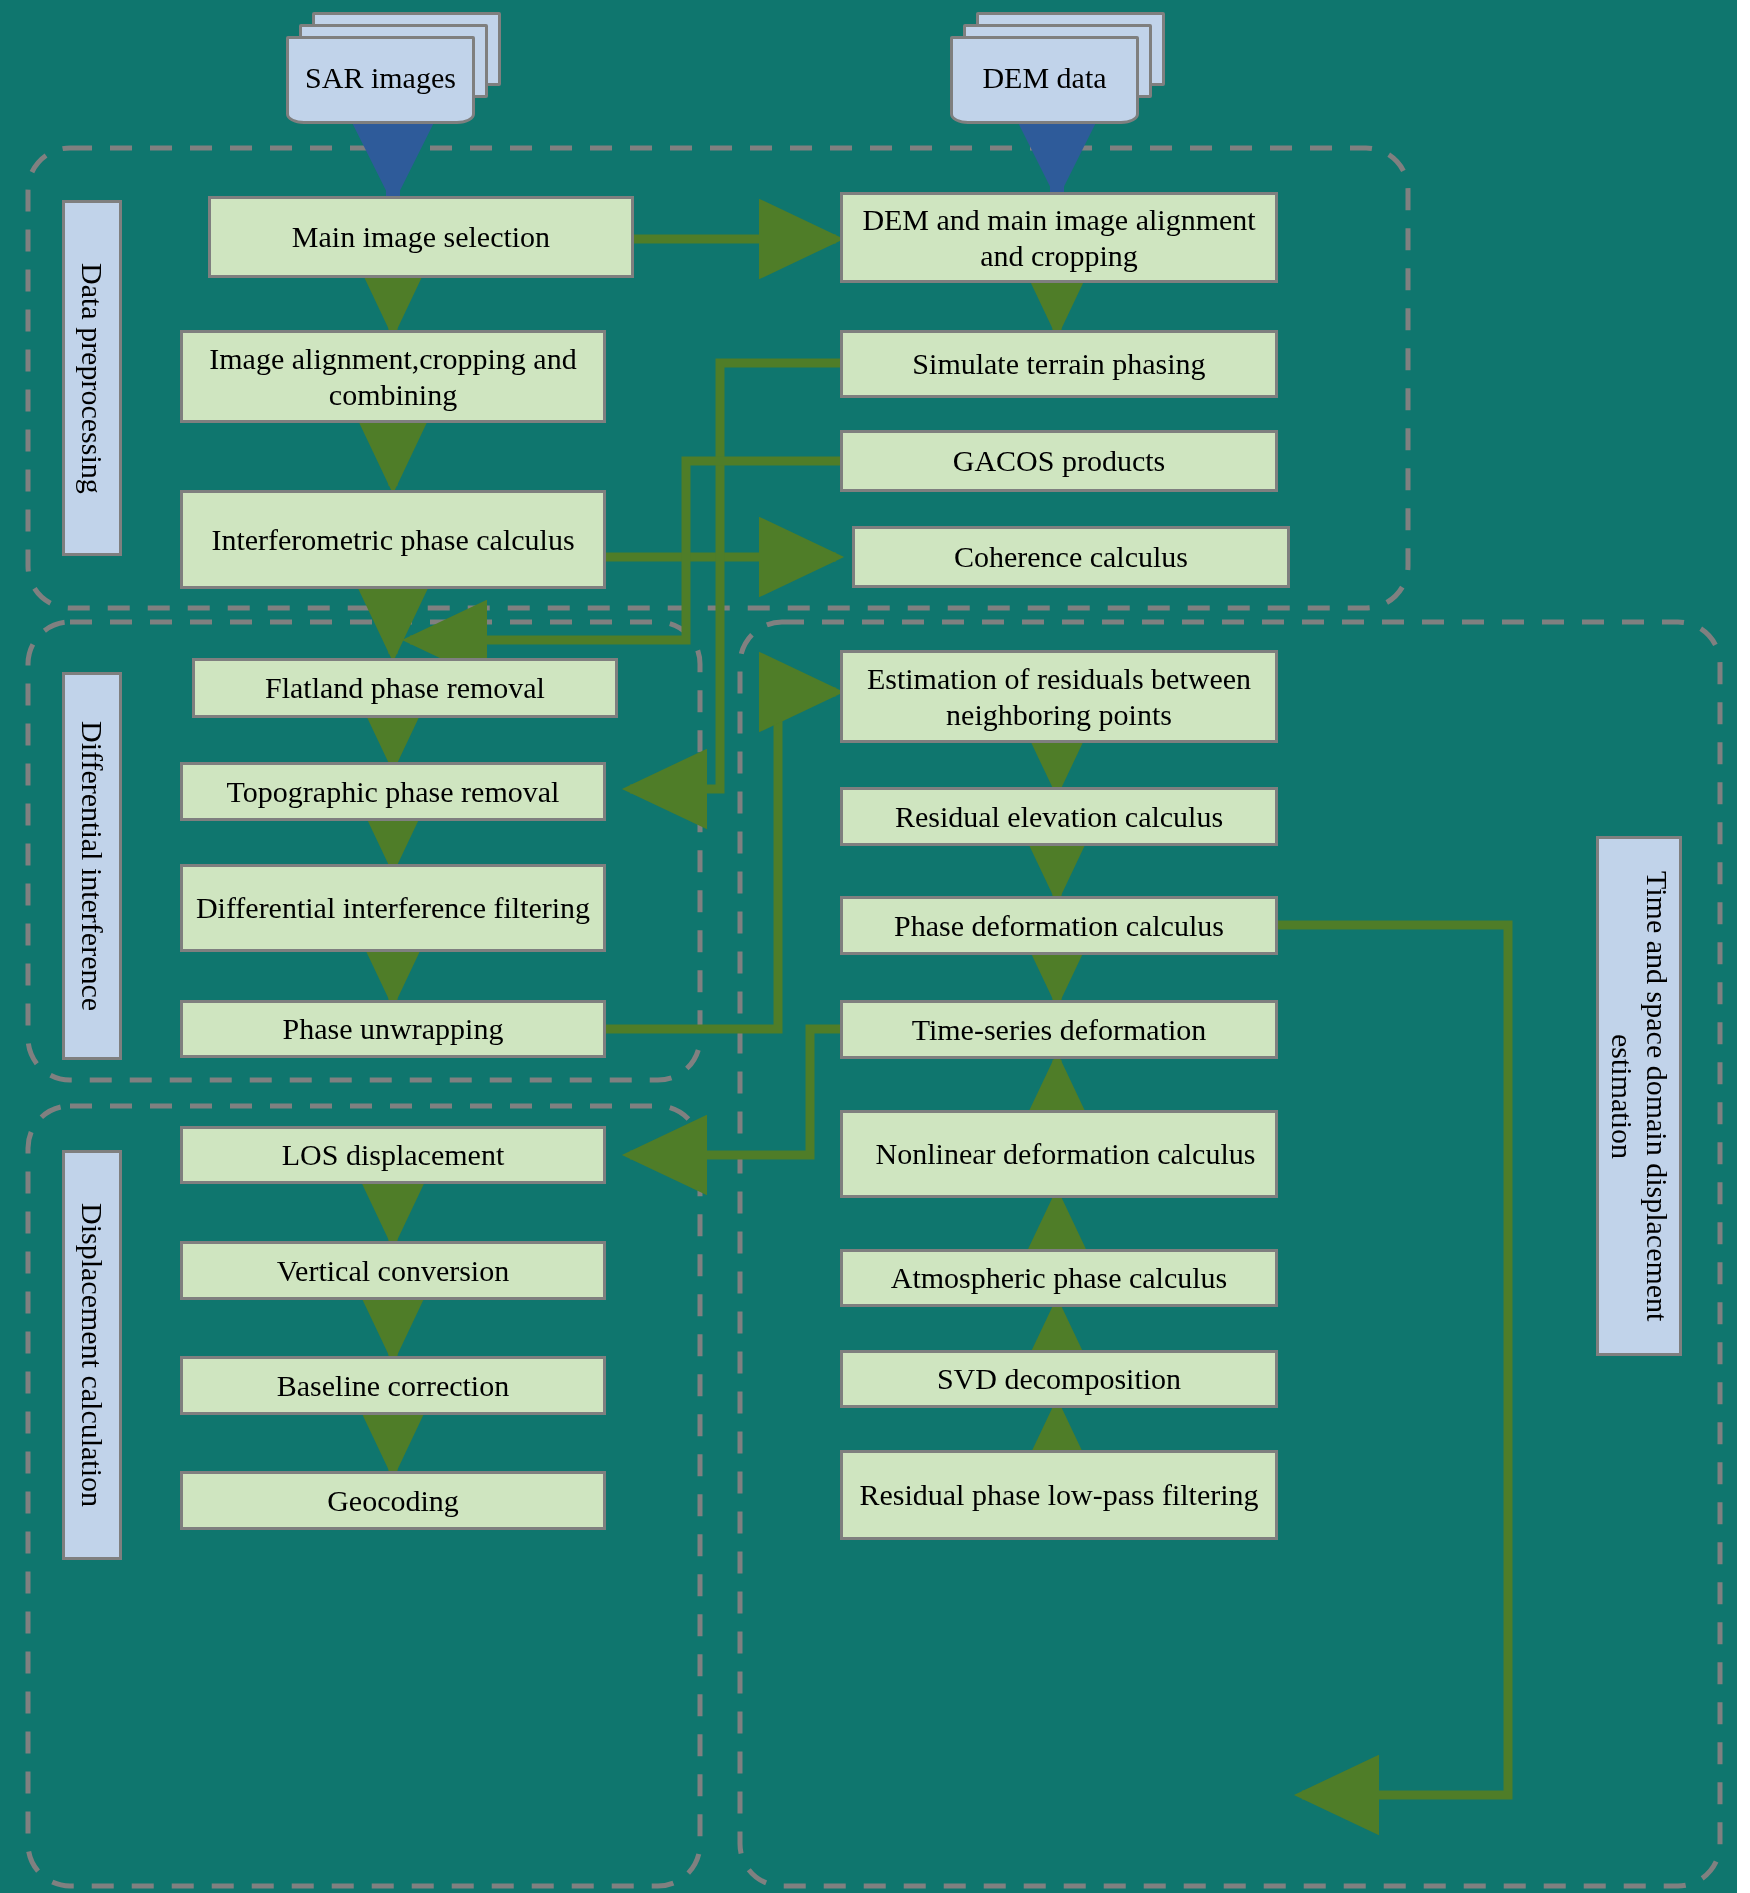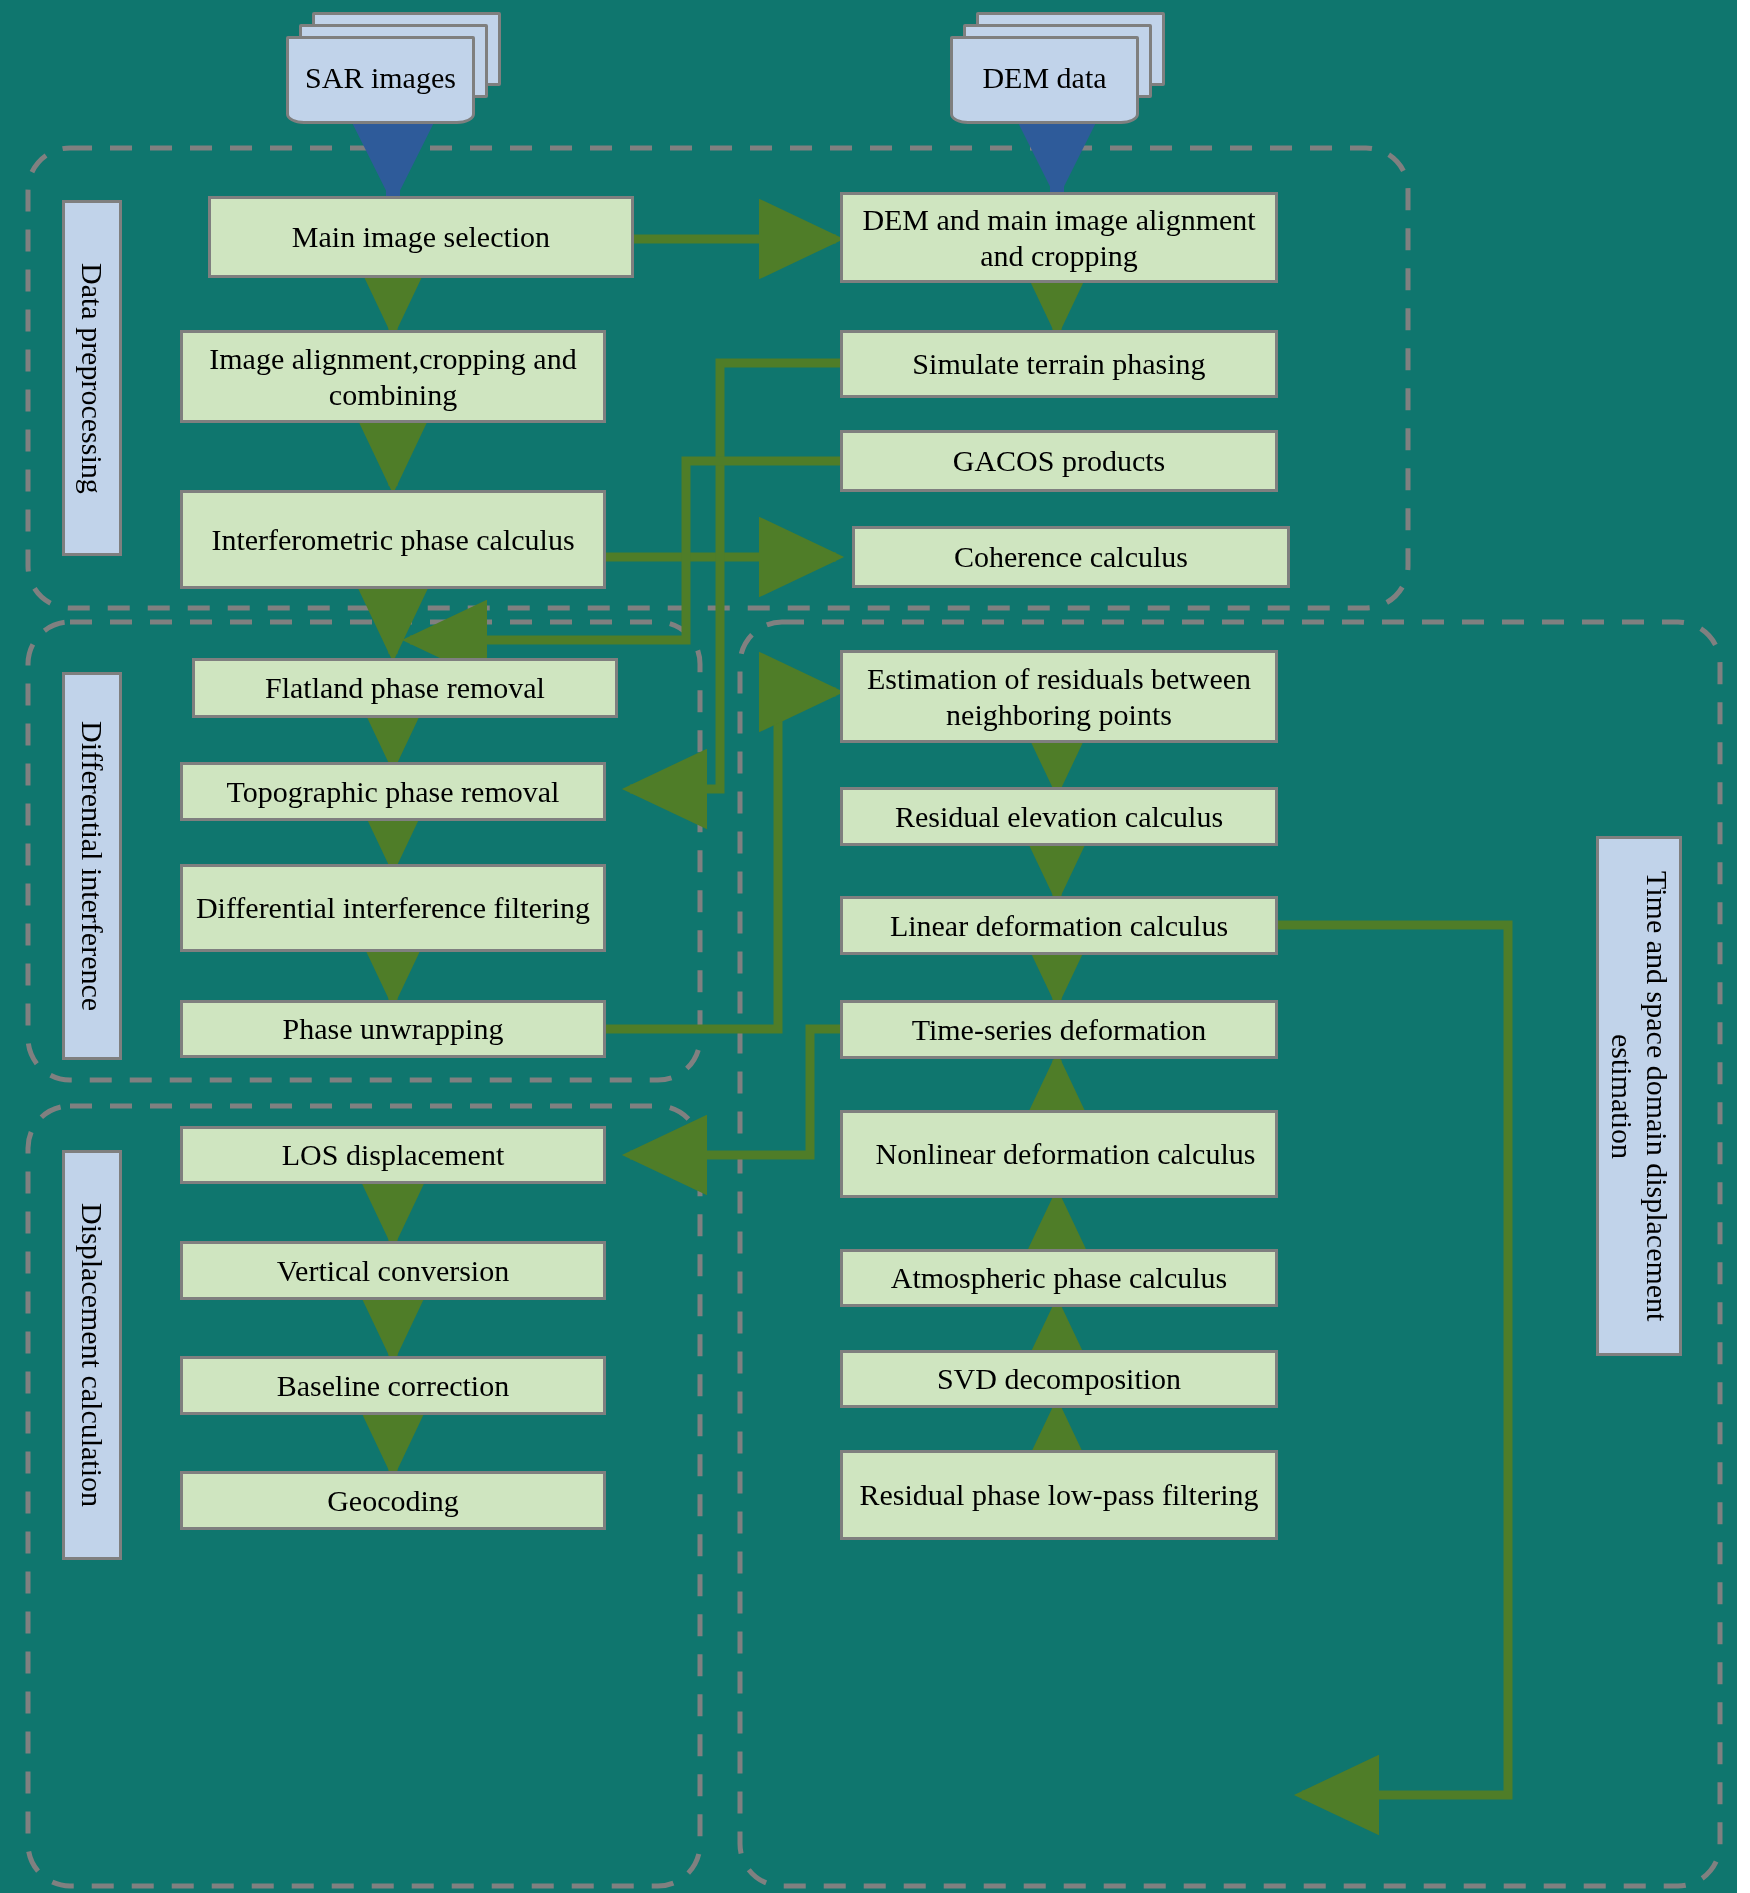--- a/index.html
+++ b/index.html
@@ -223,21 +223,21 @@
 
   <div class="node" style="left:840px;top:650px;width:438px;height:93px;">
     <span>Estimation of residuals between neighboring points</span>
   </div>
 
   <div class="node" style="left:840px;top:787px;width:438px;height:59px;">
     <span>Residual elevation calculus</span>
   </div>
 
   <div class="node" style="left:840px;top:896px;width:438px;height:59px;">
-    <span>Linear deformation calculus</span>
+    <span>Phase deformation calculus</span>
   </div>
 
   <div class="node" style="left:840px;top:1000px;width:438px;height:59px;">
     <span>Time-series deformation</span>
   </div>
 
   <div class="node" style="left:840px;top:1110px;width:438px;height:88px;padding-left:21px;">
     <span>Nonlinear deformation calculus</span>
   </div>
 

